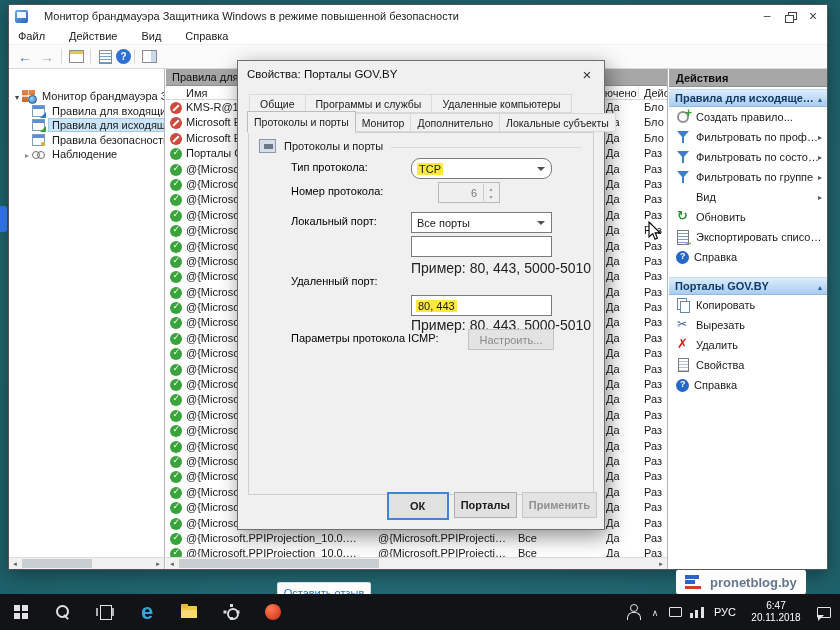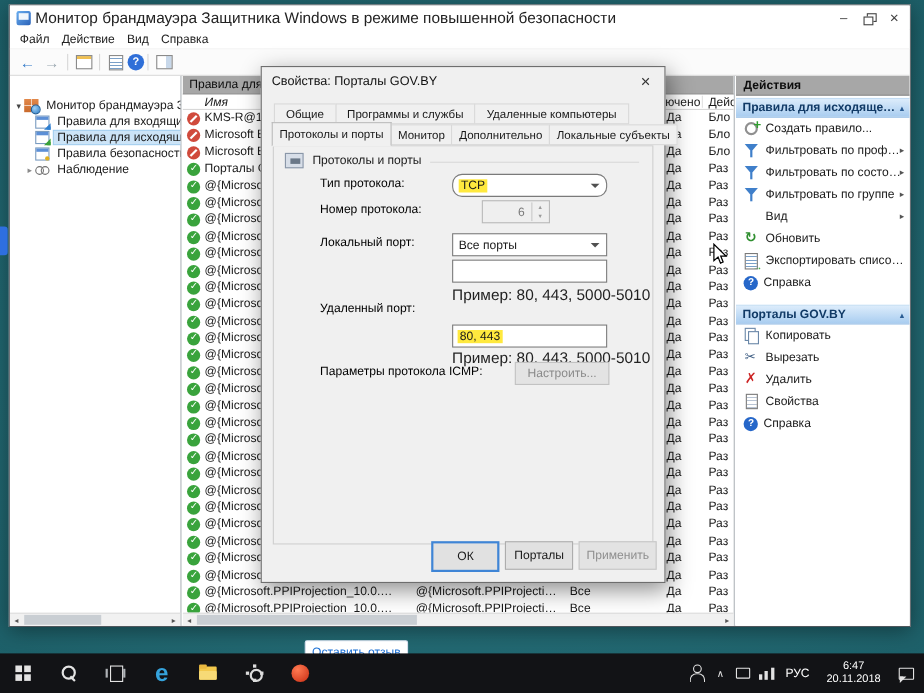--- a/index.html
+++ b/index.html
@@ -7,29 +7,29 @@
   #screen { position:relative; width:840px; height:630px; overflow:hidden;
             background:radial-gradient(ellipse at center,#2a7680 0%,#1d5f68 100%);
             font-size:11px; color:#1a1a1a; }
 
   
   .window { position:absolute; left:8px; top:4px; width:820px; height:566px;
             background:#fff; border:1px solid #4f565c; box-shadow:0 4px 18px rgba(0,0,0,.4); }
   .titlebar { position:absolute; top:0; left:0; right:0; height:22px; display:flex; align-items:center; padding:0 6px; background:#fff; }
   .app-icon { width:13px; height:13px; border-radius:2px; background:linear-gradient(135deg,#6aaef0,#2a62b8); position:relative; flex:none; }
   .app-icon::before { content:""; position:absolute; left:2px; top:2px; width:9px; height:6px; background:rgba(255,255,255,.92); }
-  .win-title { margin-left:4px; font-size:14px; color:#222; white-space:nowrap; overflow:hidden; }
+  .win-title { margin-left:16px; font-size:11px; color:#222; white-space:nowrap; overflow:hidden; }
   .win-ctrls { margin-left:auto; display:flex; gap:7px; align-items:center; }
   .wc { width:16px; height:15px; display:flex; align-items:center; justify-content:center; color:#444; position:relative; }
   .wc-min::before { content:"–"; font-size:12px; }
   .wc-restore::before { content:""; position:absolute; width:7px; height:6px; border:1px solid #444; top:3px; left:6px; background:#fff; }
   .wc-restore::after  { content:""; position:absolute; width:7px; height:6px; border:1px solid #444; top:6px; left:3px; background:#fff; }
   .wc-close::before { content:"×"; font-size:14px; }
 
-  .menubar { position:absolute; top:22px; left:0; right:0; height:18px; display:flex; align-items:center; gap:11px; padding:0 9px; border-bottom:1px solid #f0f0f0; background:#fff; }
+  .menubar { position:absolute; top:22px; left:0; right:0; height:18px; display:flex; align-items:center; gap:24px; padding:0 9px; border-bottom:1px solid #f0f0f0; background:#fff; }
   .menu-item { color:#222; }
 
   .toolbar { position:absolute; top:40px; left:0; right:0; height:24px; display:flex; align-items:center; padding:0 5px; border-bottom:1px solid #d9d9d9; background:#fbfbfb; }
   .tb { width:22px; height:20px; display:flex; align-items:center; justify-content:center; position:relative; }
   .tb-back::before { content:"←"; color:#2f78c8; font-weight:bold; font-size:14px; }
   .tb-fwd::before  { content:"→"; color:#9aa7b0; font-size:14px; }
   .tb-sep { width:1px; height:15px; background:#d8d8d8; margin:0 3px; }
   .tb-win::before { content:""; width:13px; height:11px; border:1px solid #8a8a8a; background:linear-gradient(#f0c051 0 3px,#fff 3px); }
   .tb-export::before { content:""; width:11px; height:12px; border:1px solid #8a8a8a;
       background:repeating-linear-gradient(#fff 0 2px,#7aa0c8 2px 3px); }
@@ -67,21 +67,21 @@
   .sb-btn { position:absolute; top:0; width:12px; height:11px; color:#555; font-size:7px; display:flex; align-items:center; justify-content:center; }
   .sb-left { left:0; } .sb-left::before { content:"◂"; }
   .sb-right { right:0; } .sb-right::before { content:"▸"; }
   .sb-thumb { position:absolute; top:1px; height:9px; background:#c9ced3; }
 
   
   .list-pane { position:absolute; top:64px; bottom:0; left:157px; width:502px; border-right:1px solid #b0b5ba; background:#fff; overflow:hidden; }
   .list-header { height:17px; background:#a7a7a7; border-bottom:1px solid #8f8f8f; line-height:17px; padding-left:6px; color:#0d0d0d; white-space:nowrap; overflow:hidden; }
   .col-header { position:relative; height:14px; border-bottom:1px solid #d8d8d8; background:#fff; }
   .ch { position:absolute; top:0; line-height:14px; white-space:nowrap; }
-  .ch-name { left:20px;font-style:italic; } .ch-enabled { left:420px; } .ch-action { left:478px; }
+  .ch-name { left:20px; } .ch-enabled { left:420px; } .ch-action { left:478px; }
   .col-sep { position:absolute; top:1px; width:1px; height:11px; background:#e0e0e0; }
   .sep1 { left:412px; } .sep2 { left:472px; }
   .rows { position:absolute; top:31px; left:0; right:0; bottom:12px; overflow:hidden; }
   .row { position:relative; height:15.4px; }
   .row > span { position:absolute; top:0; line-height:15.4px; white-space:nowrap; }
   .ri { width:12px; height:12px; border-radius:50%; left:4px; top:2px !important; }
   .ri-allow { background:#39a33c; }
   .ri-allow::before { content:"✓"; position:absolute; left:2.5px; top:-2px; color:#fff; font-size:9px; line-height:12px; }
   .ri-block { background:#d04a3c; }
   .ri-block::before { content:""; position:absolute; left:2px; top:5px; width:8px; height:2px; background:#fff; transform:rotate(-45deg); }
@@ -149,21 +149,21 @@
   .fl2 { top:52px; }
   .fl3 { top:82px; } .fc3 { top:79px; }
   .fc4 { top:103px; }
   .ex1 { top:127px; }
   .fl6 { top:142px; } .fc6 { top:139px; }
   .fc7 { top:162px; }
   .ex2 { top:184px; }
   .fl9 { top:199px; }
   .btn-cfg { position:absolute; left:219px; top:196px; width:86px; height:21px; background:#e3e3e3; border:1px solid #c2c2c2; color:#8a8a8a; display:flex; align-items:center; justify-content:center; }
   .dlg-btns { position:absolute; right:7px; bottom:9px; display:flex; gap:5px; }
-  .dbtn { min-width:62px; height:21px; background:#e1e1e1; border:1px solid #adadad; display:flex; align-items:center; justify-content:center; padding:12px 6px; }
+  .dbtn { min-width:62px; height:21px; background:#e1e1e1; border:1px solid #adadad; display:flex; align-items:center; justify-content:center; padding:12px 6px;font-weight:bold; }
   .dbtn-ok { border:2px solid #3f85d6; }
   .dbtn-apply { color:#8f8f8f; background:#e3e3e3; border-color:#c6c6c6; }
 
   
   .edge-tab { position:absolute; left:0; top:206px; width:7px; height:26px; background:#2e6fe0; border-radius:0 3px 3px 0; z-index:30; }
   .feedback { position:absolute; left:277px; top:582px; width:94px; height:22px; background:#fff; border:1px solid #d4ddec; color:#1a6fd4; display:flex; align-items:center; justify-content:center; z-index:40; border-radius:2px; }
   .watermark { position:absolute; left:676px; top:570px; height:24px; display:flex; align-items:center; gap:7px; background:#fff; padding:0 9px; z-index:65; border-radius:2px; }
   .wm-logo { width:18px; height:14px; position:relative; flex:none; }
   .wm-logo::before { content:""; position:absolute; left:0; top:0; width:14px; height:4px; background:#2f63c9; }
   .wm-logo::after { content:""; position:absolute; left:0; top:5px; width:10px; height:4px; background:#2f63c9; }
@@ -724,20 +724,26 @@
 
     <div class="dlg-btns">
       <span class="dbtn dbtn-ok">ОК</span>
       <span class="dbtn">Порталы</span>
       <span class="dbtn dbtn-apply">Применить</span>
     </div>
   </div>
 
   <div class="feedback">Оставить отзыв</div>
 
+  <div class="watermark">
+    <span class="wm-logo">
+        <i></i>
+      </span>
+    <span class="wm-text">pronetblog.by</span>
+  </div>
 
   <div class="taskbar">
     <span class="tb-app">
         <span class="win-logo"></span>
       </span>
     <span class="tb-app">
         <span class="tb-search"></span>
       </span>
     <span class="tb-app">
         <span class="tb-task"></span>

